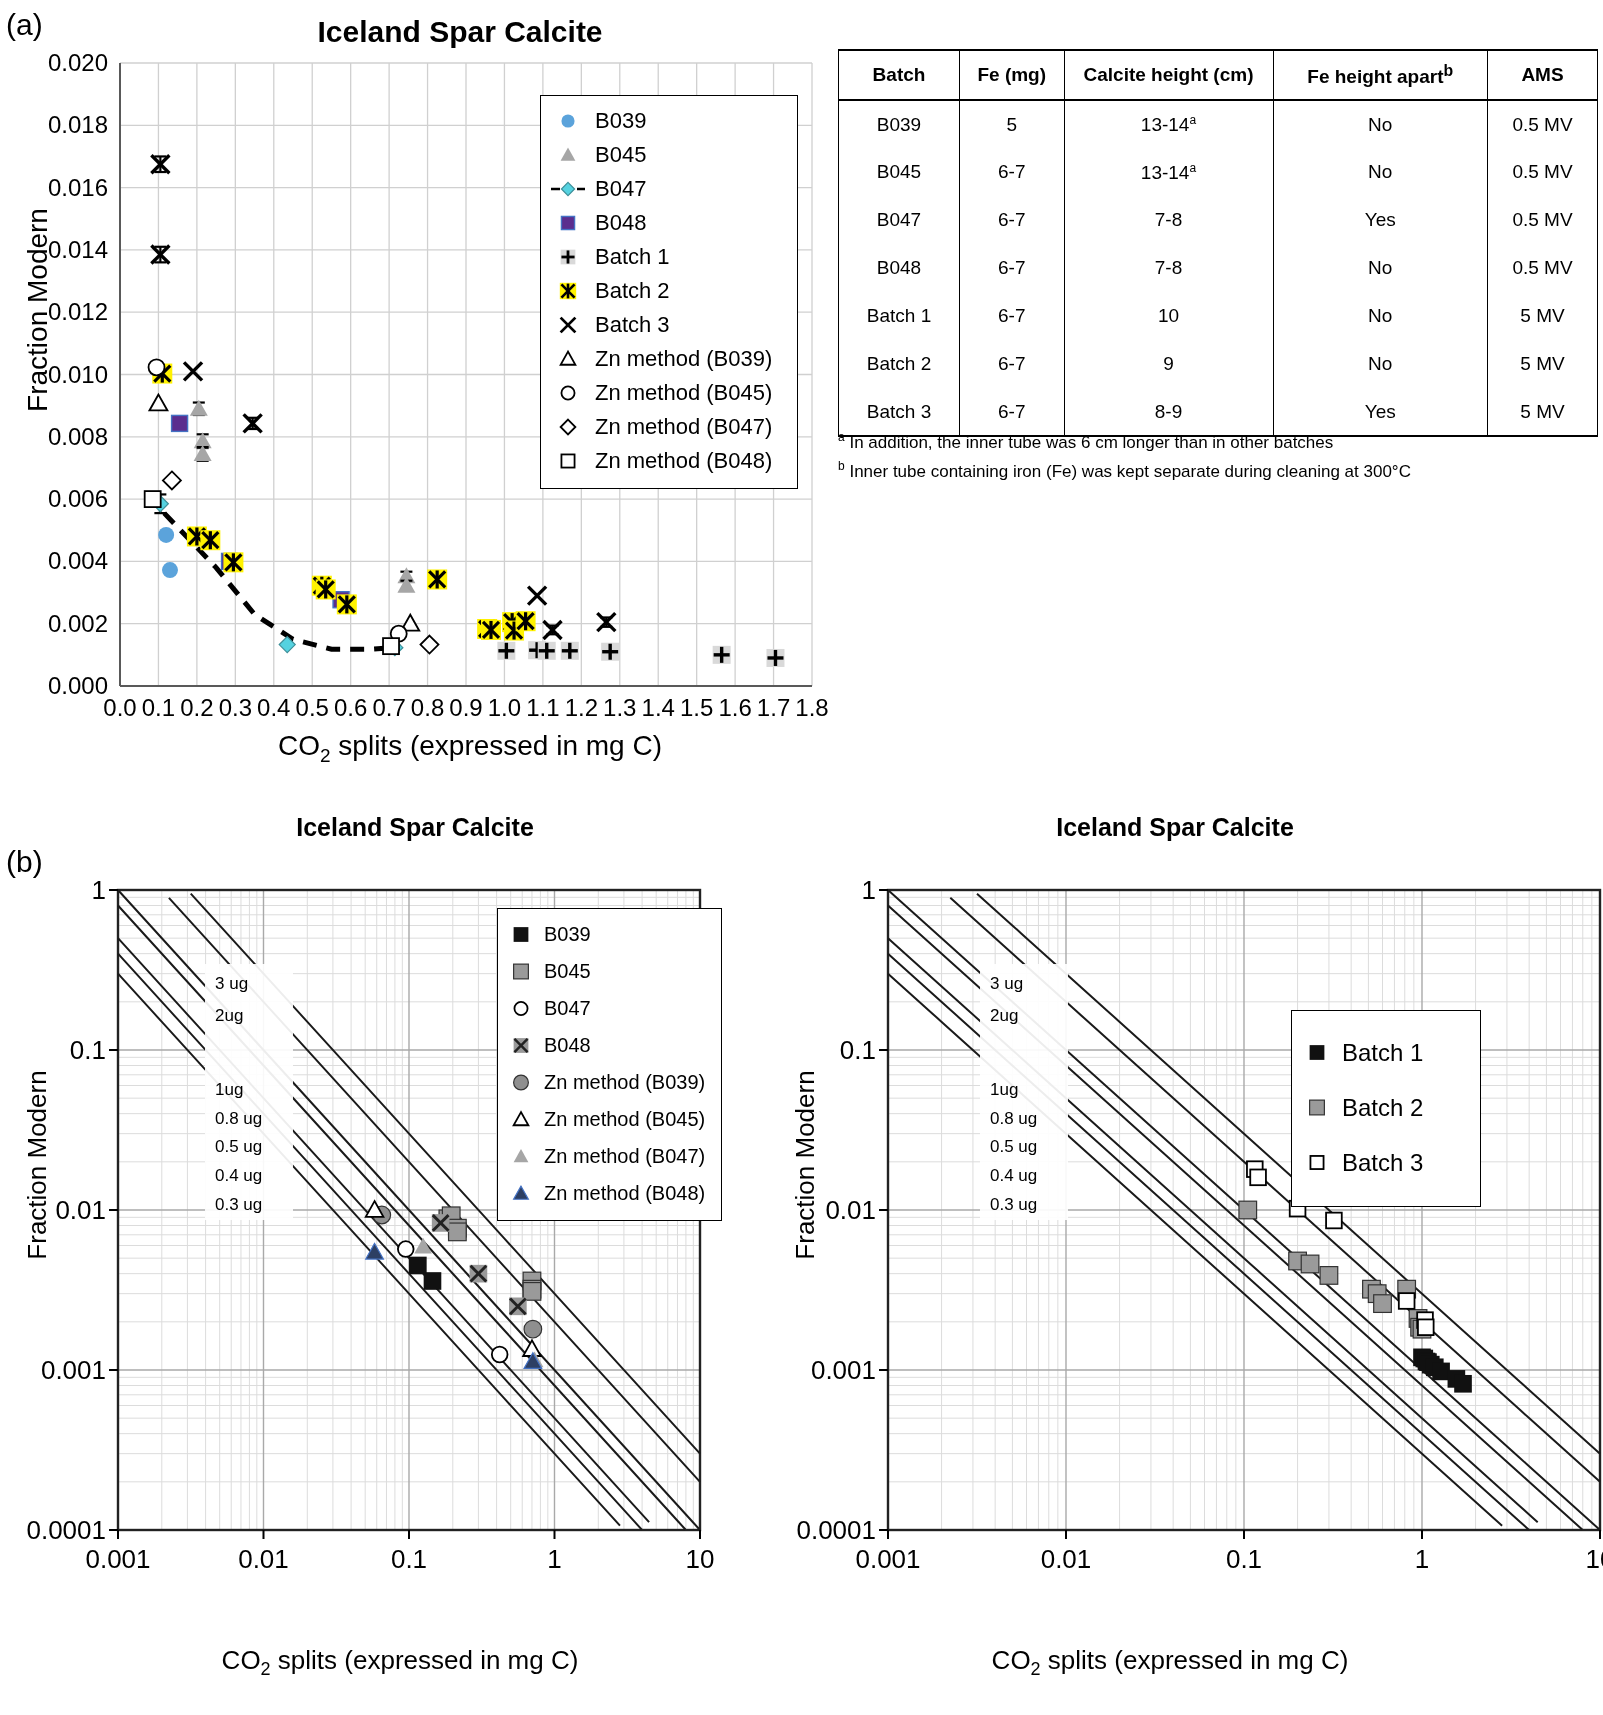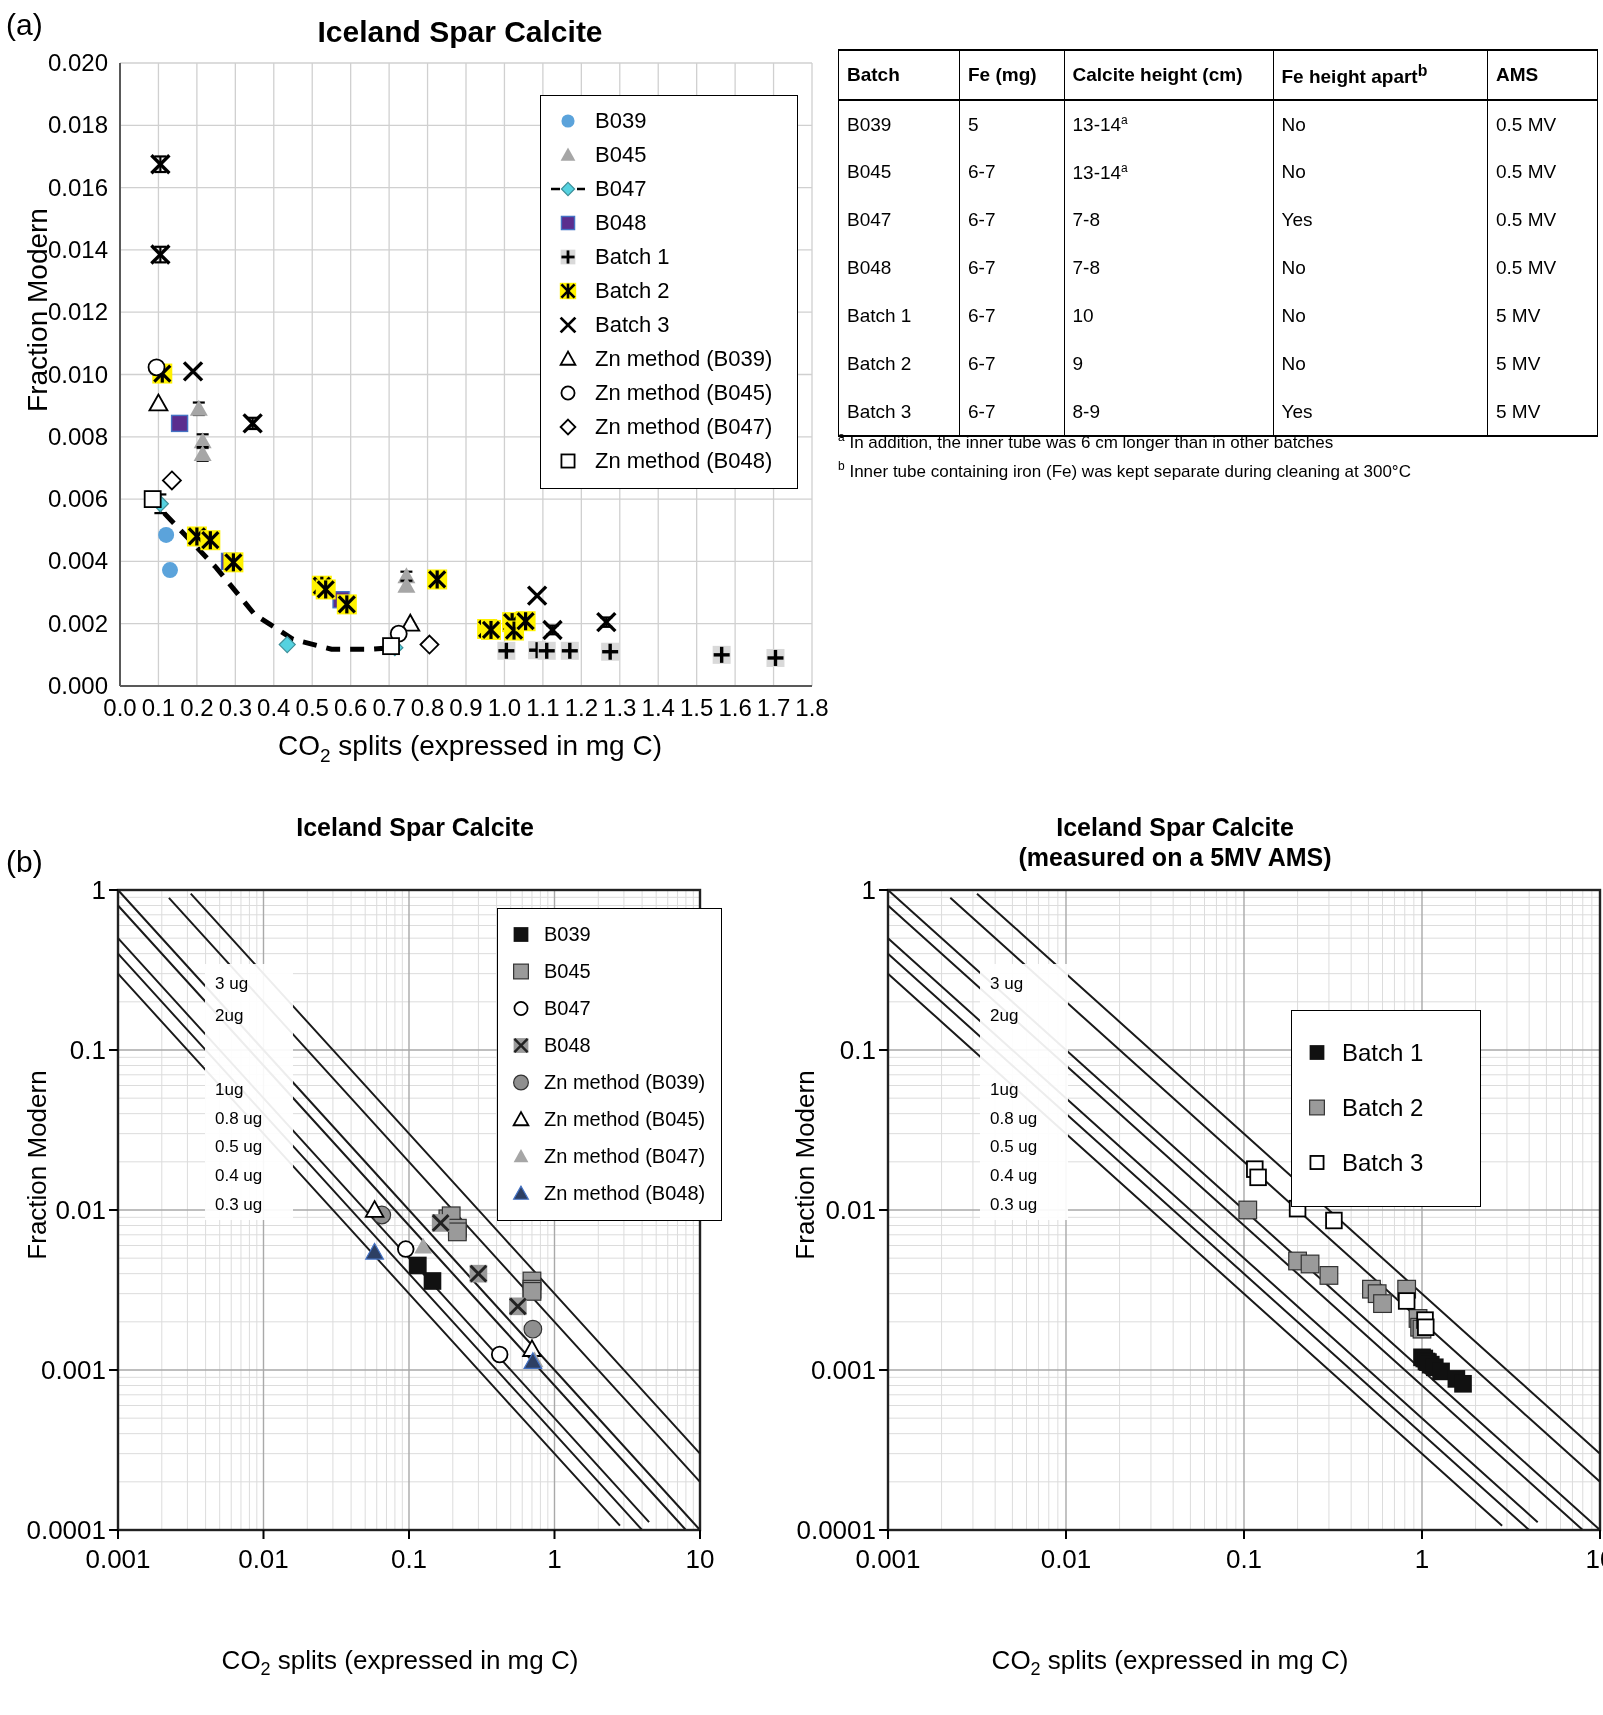--- a/index.html
+++ b/index.html
@@ -57,21 +57,21 @@
 
   
   table.spec {
     position:absolute;
     border-collapse:collapse;
     font-family:"Liberation Sans", sans-serif;
   }
   table.spec th, table.spec td {
     border-left:1.5px solid #000;
     border-right:1.5px solid #000;
-    text-align:left;
+    text-align:center;
     font-size:19px;
     padding:11px 8px;
     height:48px;
   }
   table.spec thead th {
     font-weight:bold;
     border-top:2.5px solid #000;
     border-bottom:2.5px solid #000;
     height:46px;
   }
@@ -792,21 +792,20 @@
             <polygon points="15,11.120000000000001 7.62,24.24 22.38,24.24" fill="#2d3f63" stroke="#4472C4" stroke-width="1.2"></polygon>
           </g>
         </svg>
       </span>
       <span class="legend-txt" style="font-size: 20px; margin-left: 8px;">Zn method (B048)</span>
     </div>
   </div>
 
 <div class="chart-title" style="left:880px; top:812px; width:590px; font-size:25px;">
   <div>Iceland Spar Calcite</div>
-  <div>(measured on a 5MV AMS)</div>
 </div>
 
 <div class="axis-label vert" style="left:790px; top:1320px; width:310px; font-size:26px;">Fraction Modern</div>
 
 <div class="axis-label" style="left:830px; top:1645px; width:680px; font-size:26px;">
   <span>CO</span><sub style="font-size:18px">2</sub><span> splits (expressed in mg C)</span>
 </div>
 
 <svg id="svg-br" style="position:absolute; left:770px; top:860px;" width="833" height="790">
     <g>

